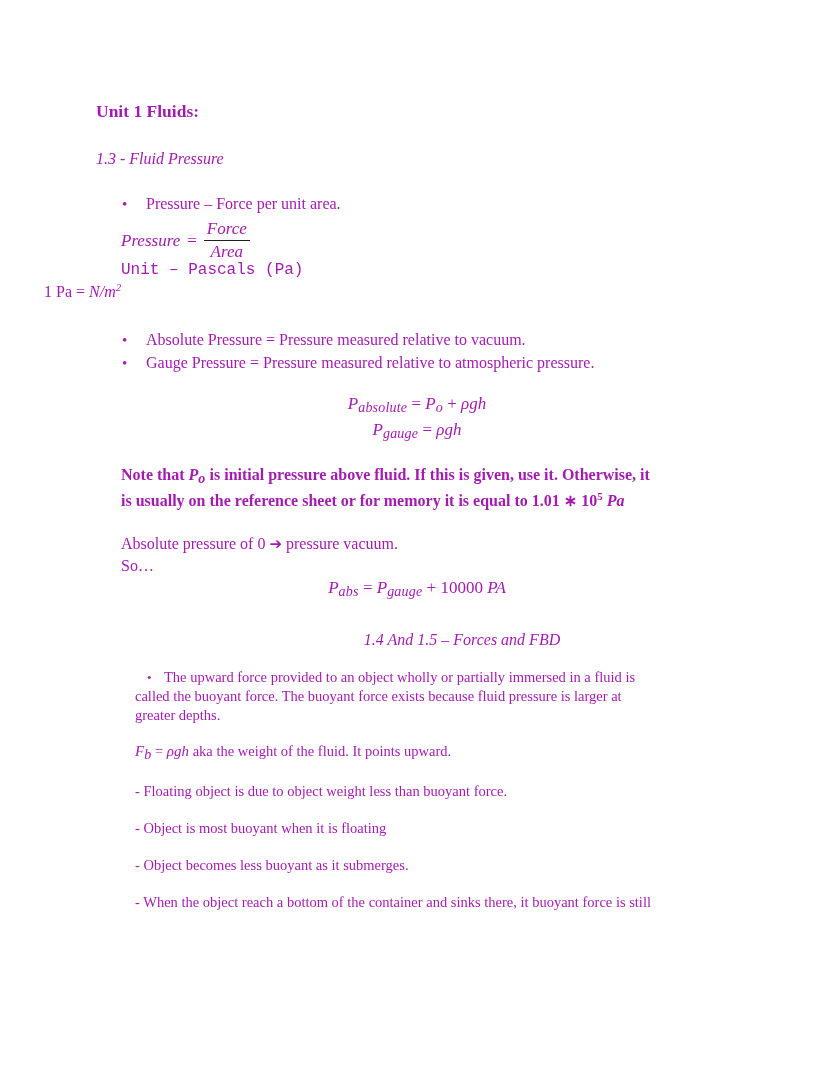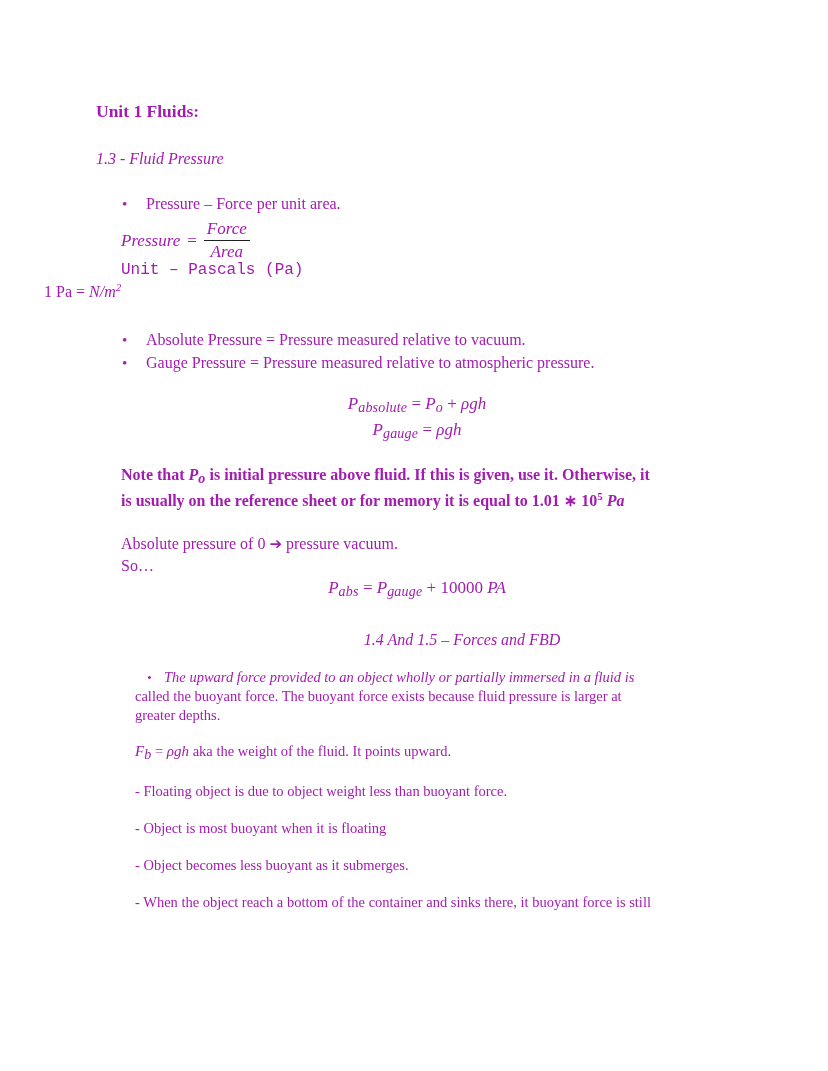--- a/index.html
+++ b/index.html
@@ -95,21 +95,21 @@
   }
   .eq4 { line-height: 22px; }
 
   
   .small-block {
     margin-left: 135px;
     font-size: 14.5px;
     line-height: 19px;
   }
   .para { margin-top: 18px; }
-  .para .first-line { text-indent: 0; font-style: italic; }
+  .para .first-line { text-indent: 0; }
   .para .sb {
     display: inline-block;
     width: 10px;
     margin-left: 12px;
     margin-right: 7px;
     font-size: 13px;
   }
   .fb-line { margin-top: 17px; }
   .fb-line .mi { font-size: 15px; }
   .dash { margin-top: 18px; }

